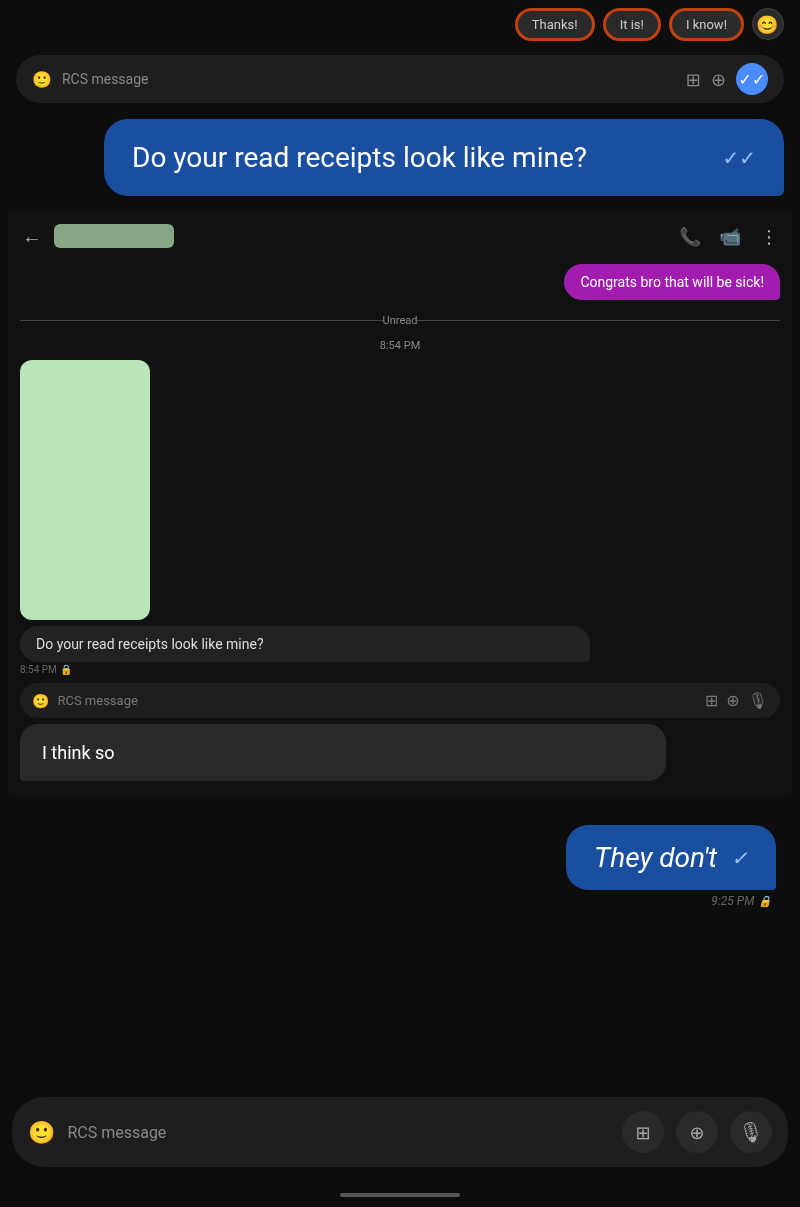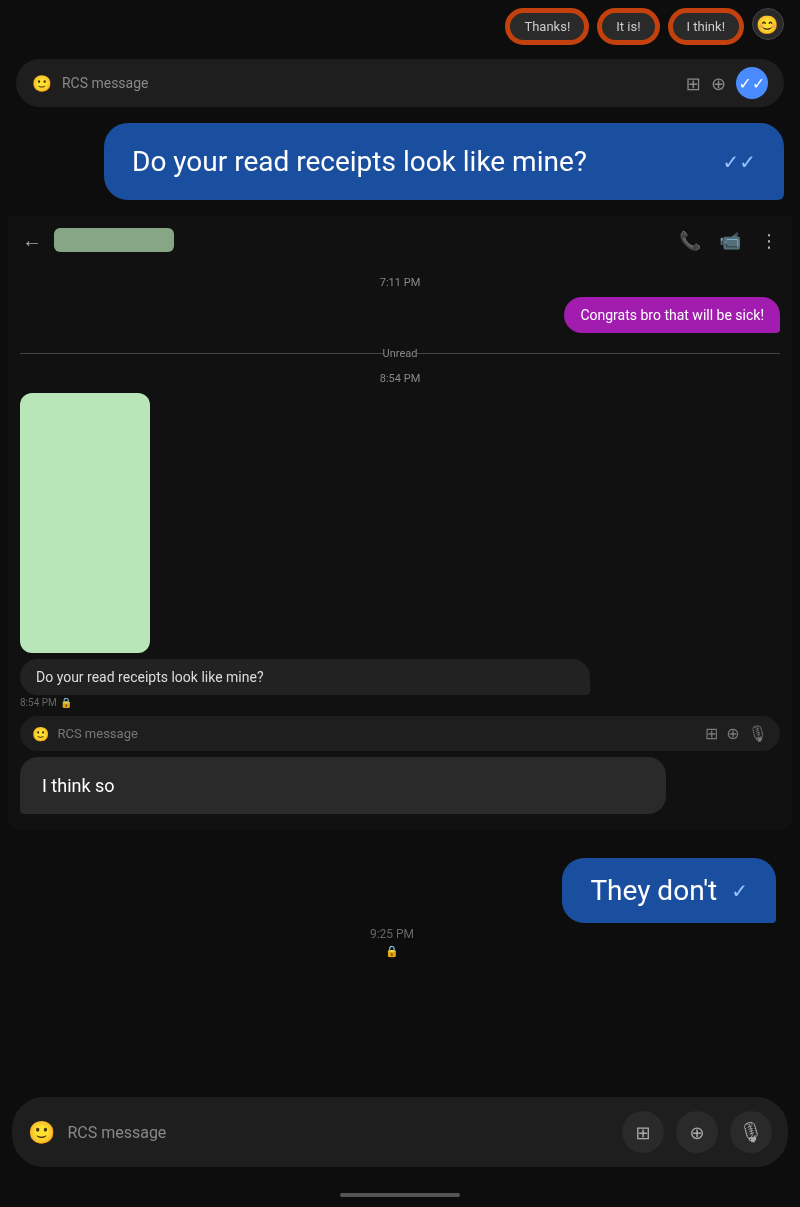--- a/index.html
+++ b/index.html
@@ -15,21 +15,21 @@
 
     .quick-replies {
       display: flex;
       justify-content: flex-end;
       gap: 8px;
       padding: 8px 16px;
     }
 
     .quick-reply-chip {
       background: #2a2a2a;
-      border: 5px solid #c2410c;
+      border: 3px solid #c2410c;
       border-radius: 20px;
       padding: 6px 14px;
       font-size: 13px;
       color: #ccc;
       cursor: pointer;
     }
 
     .emoji-chip {
       background: #2a2a2a;
       border: 1px solid #444;
@@ -294,21 +294,20 @@
       text-align: right;
       font-size: 12px;
       color: #666;
       margin-right: 16px;
       margin-bottom: 16px;
       display: flex;
       align-items: center;
       justify-content: flex-end;
       gap: 4px;
       clear: both;
-      flex-direction: column;
     }
 
     
     .main-input-bar {
       position: absolute;
       bottom: 40px;
       left: 0;
       right: 0;
       display: flex;
       align-items: center;
@@ -363,21 +362,21 @@
       display: table;
       clear: both;
     }
   </style>
 </head>
 <body>
 
 <div class="quick-replies">
   <div class="quick-reply-chip">Thanks!</div>
   <div class="quick-reply-chip">It is!</div>
-  <div class="quick-reply-chip">I think!</div>
+  <div class="quick-reply-chip">I know!</div>
   <div class="emoji-chip">😊</div>
 </div>
 
 <div class="top-input-bar">
   <span class="rcs-icon">🙂</span>
   <span class="top-input-placeholder">RCS message</span>
   <div class="top-input-actions">
     <span class="top-action-btn">⊞</span>
     <span class="top-action-btn">⊕</span>
     <div class="send-btn-top">
@@ -398,21 +397,20 @@
     <div class="contact-name-blur"></div>
     <div class="phone-header-actions">
       <span class="header-icon">📞</span>
       <span class="header-icon">📹</span>
       <span class="header-icon">⋮</span>
     </div>
   </div>
 
   <div class="chat-area">
 
-    <div class="time-stamp">7:11 PM</div>
 
     <div style="display:flex; justify-content:flex-end;">
       <div class="sent-bubble-small">Congrats bro that will be sick!</div>
     </div>
 
     <div class="unread-divider">
       <div class="unread-line"></div>
       <span class="unread-label">Unread</span>
       <div class="unread-line"></div>
     </div>
@@ -436,21 +434,21 @@
         <span class="phone-action-icon">⊕</span>
         <span class="phone-action-icon">🎙</span>
       </div>
     </div>
 
     <div class="typing-bubble">I think so</div>
 
   </div>
 </div>
 
-<div class="bottom-section clearfix" style="margin-top:20px;">
+<div class="bottom-section clearfix" style="margin-top:20px;font-style:italic;">
 
   <div class="big-they-dont">
     <span>They don't</span>
     <span style="font-size:20px; color:#9ac0ff;">✓</span>
   </div>
 
   <div class="time-right">
     <span>9:25 PM</span>
     <span style="font-size:11px;">🔒</span>
   </div>

